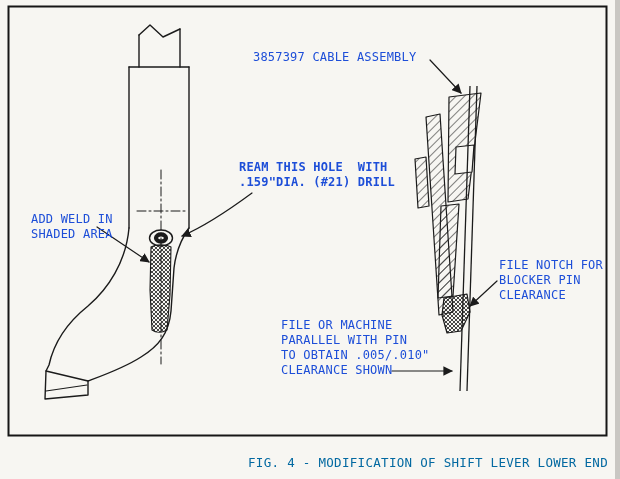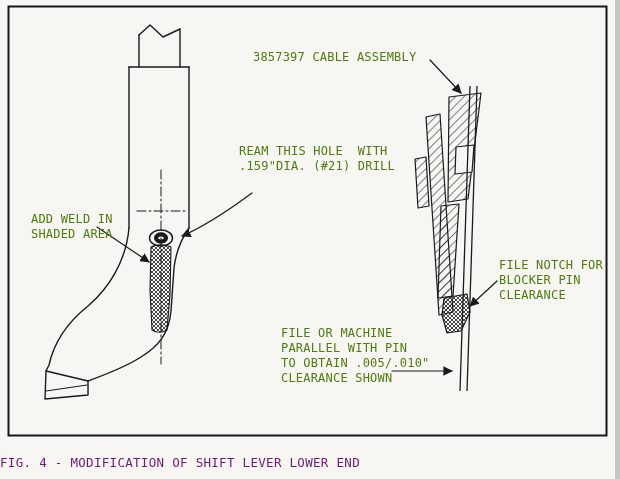--- a/index.html
+++ b/index.html
@@ -13,30 +13,30 @@
   }
   #art {
     position: absolute; left: 0; top: 0;
   }
   .lbl {
     position: absolute;
     font-size: 12px;
     line-height: 15px;
     white-space: pre;
     letter-spacing: 0.2px;
-    color: #4d7c0f;
+    color: #1d4ed8;
   }
   .caption {
     position: absolute;
     left: 0; right: 12px;
     top: 455px;
-    text-align: left;
+    text-align: right;
     font-size: 12.5px;
     letter-spacing: 0.3px;
-    color: #701a75;
+    color: #0369a1;
   }
   .scan-edge {
     position: absolute;
     right: 0; top: 0;
     width: 5px; height: 100%;
     background: #c9c7c3;
   }
 </style>
 </head>
 <body>
@@ -97,30 +97,30 @@
     <path d="M430,60 L461,93" marker-end="url(#arrow)"></path>
     <path d="M252,193 Q210,224 182,236" marker-end="url(#arrow)"></path>
     <path d="M97,227 L149,262" marker-end="url(#arrow)"></path>
     <path d="M497,281 L470,306" marker-end="url(#arrow)"></path>
     <path d="M392,371 L452,371" marker-end="url(#arrow)"></path>
   </g>
 </svg>
 
 <div class="lbl" style="left:253px; top:50px;">3857397 CABLE ASSEMBLY</div>
 
-<div class="lbl" style="left:239px; top:144px;">REAM THIS HOLE  WITH
+<div class="lbl" style="left:239px; top:160px;font-weight:bold;">REAM THIS HOLE  WITH
 .159"DIA. (#21) DRILL</div>
 
 <div class="lbl" style="left:31px; top:197px;margin-top:15px;">ADD WELD IN
 SHADED AREA</div>
 
 <div class="lbl" style="left:499px; top:258px;">FILE NOTCH FOR
 BLOCKER PIN
 CLEARANCE</div>
 
-<div class="lbl" style="left:281px; top:326px;">FILE OR MACHINE
+<div class="lbl" style="left:281px; top:318px;">FILE OR MACHINE
 PARALLEL WITH PIN
 TO OBTAIN .005/.010"
 CLEARANCE SHOWN</div>
 
 <div class="caption">FIG. 4 - MODIFICATION OF SHIFT LEVER LOWER END</div>
 
 <div class="scan-edge"></div>
 
 </body></html>

